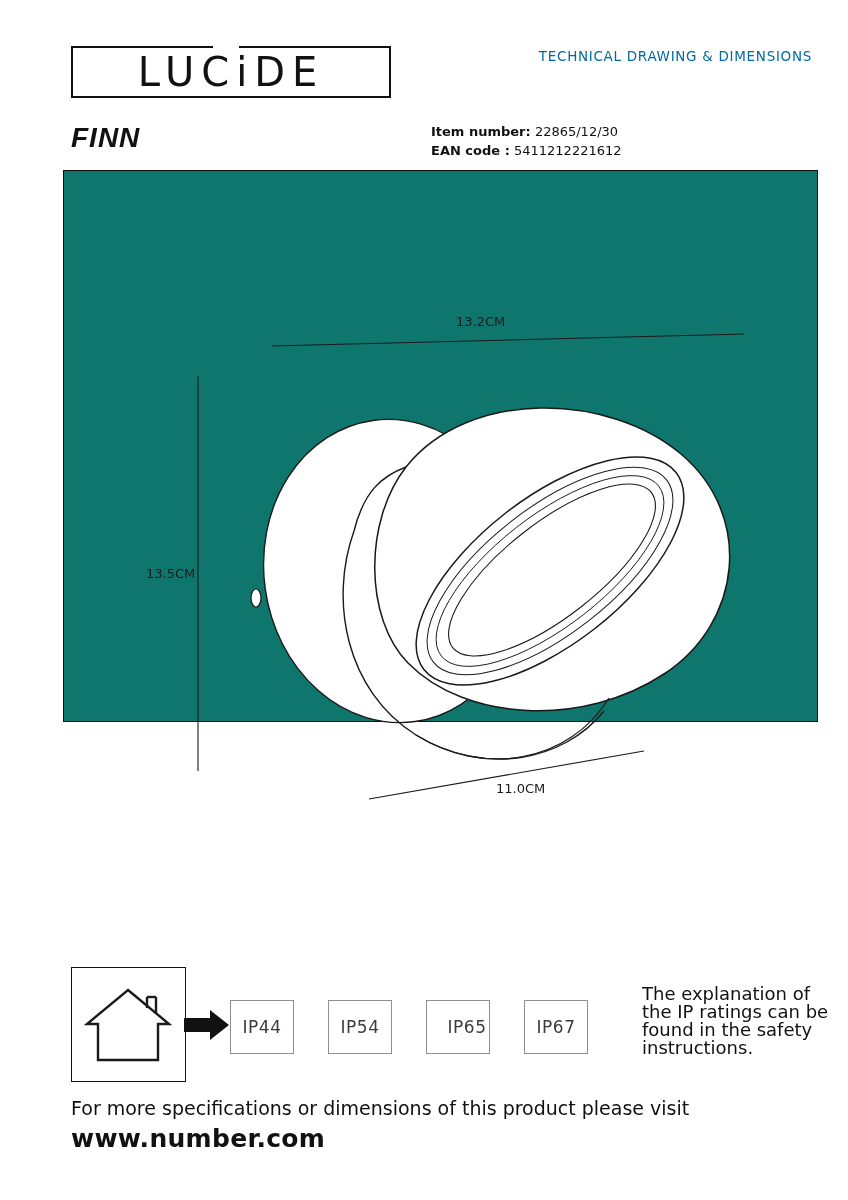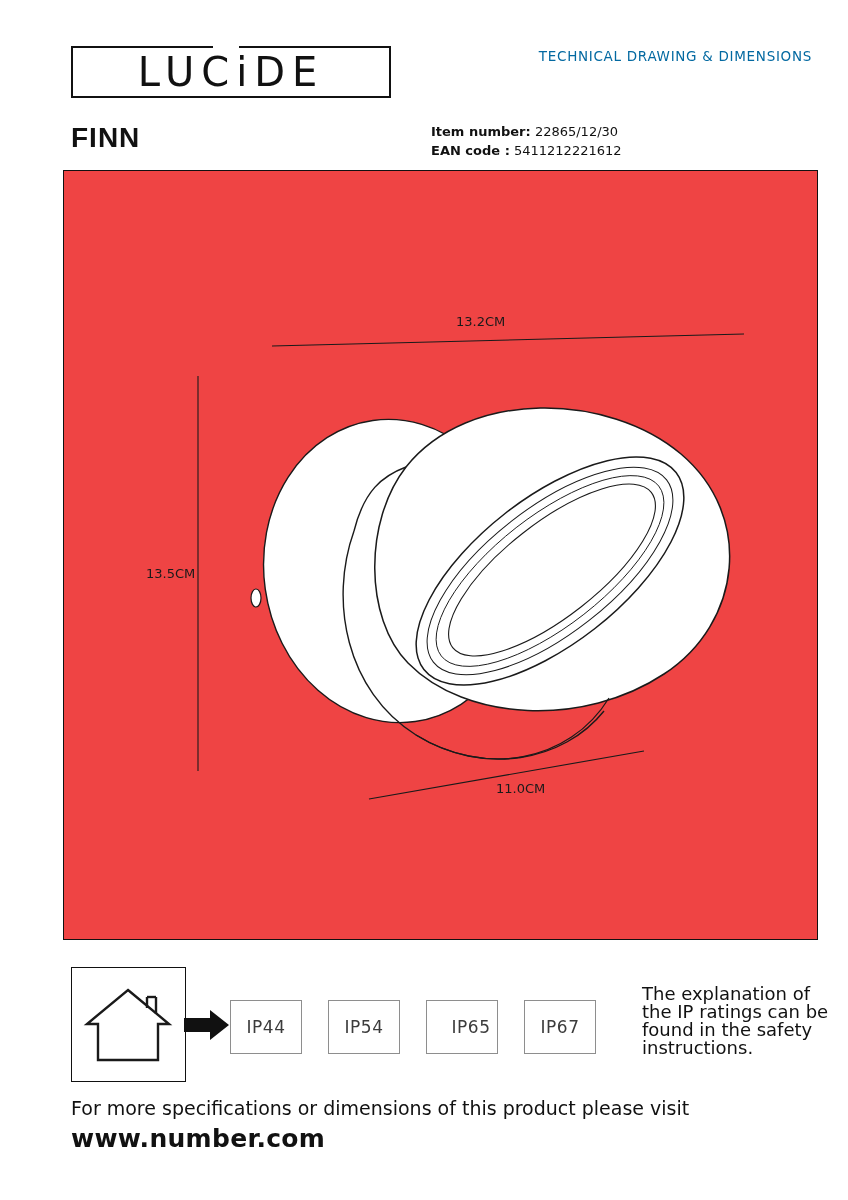--- a/index.html
+++ b/index.html
@@ -68,64 +68,65 @@
   }
 
   .product-title {
     position: absolute;
     left: 55px;
     top: 122px;
     font-size: 28px;
     font-weight: bold;
     letter-spacing: 1px;
     color: #111;
+    font-style: italic;
   }
 
   .item-info {
     position: absolute;
     left: 415px;
     top: 122px;
     font-size: 13px;
     line-height: 19px;
     color: #111;
     font-family: "DejaVu Sans", sans-serif;
   }
   .item-info .lbl { font-weight: bold; }
 
   
   .drawing-frame {
     position: absolute;
     left: 47px;
     top: 170px;
     width: 755px;
-    height: 770px;
+    height: 552px;
     border: 1.5px solid #111;
     box-sizing: border-box;
-    background: #ef4444;
+    background: #0f766e;
   }
   .drawing-svg {
     position: absolute;
     left: 0; top: 0;
   }
 
   
   .house-box {
     position: absolute;
     left: 55px;
     top: 967px;
     width: 115px;
     height: 115px;
     border: 1.5px solid #111;
     box-sizing: border-box;
     background: #fff;
   }
   .ip-box {
     position: absolute;
     top: 1000px;
-    width: 72px;
+    width: 64px;
     height: 54px;
     border: 1.2px solid #8e8e8e;
     box-sizing: border-box;
     display: flex;
     align-items: center;
     justify-content: center;
     font-size: 17px;
     color: #3c3c3c;
     font-family: "DejaVu Sans", sans-serif;
     letter-spacing: 0.5px;

